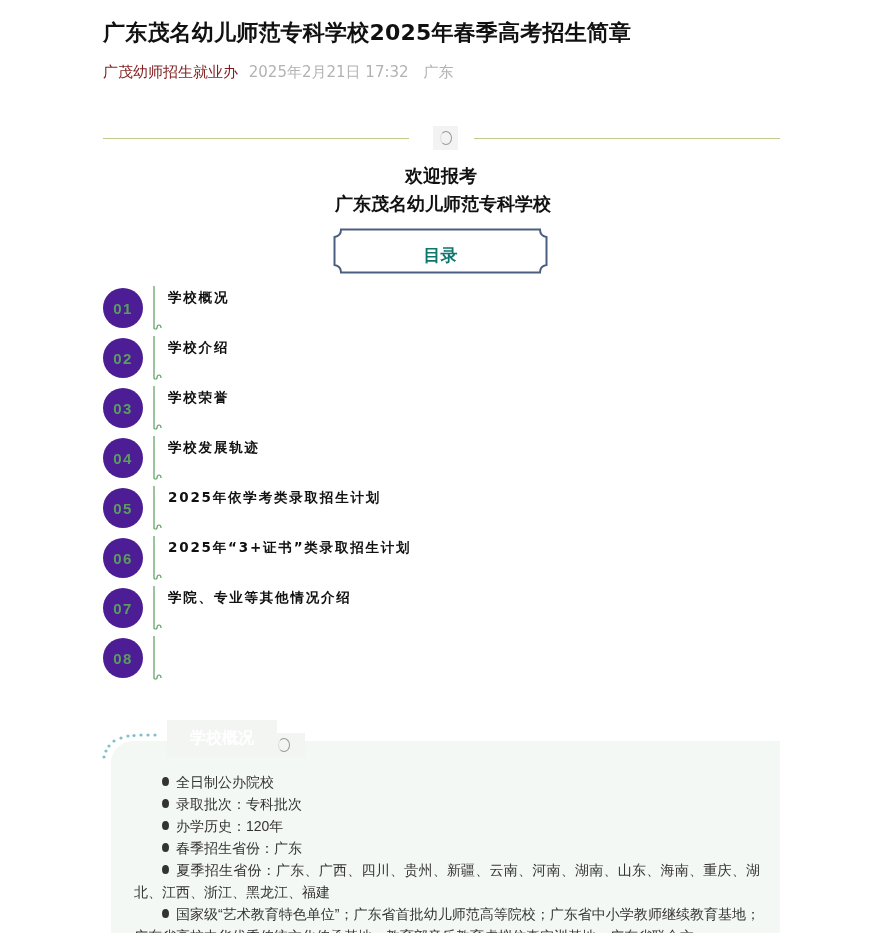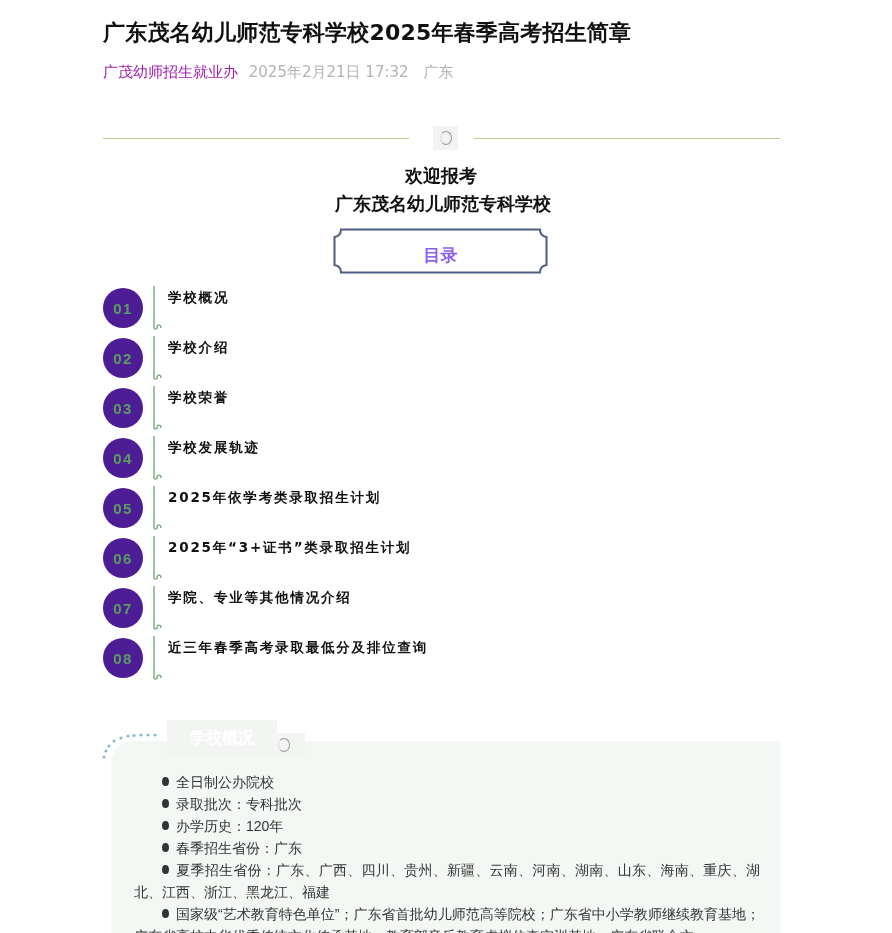--- a/index.html
+++ b/index.html
@@ -1,35 +1,35 @@
 <!DOCTYPE html>
 <html><head>
   <meta charset="utf-8">
   <style>
     * { box-sizing: border-box; margin: 0; padding: 0; }
     html, body { width: 892px; height: 933px; overflow: hidden; background: #fff; }
     body { font-family: "DejaVu Sans", "Liberation Sans", sans-serif; color: #111; position: relative; }
 
     .title { position: absolute; left: 103px; top: 18px; font-size: 22px; font-weight: bold; color: #111; letter-spacing: 0.2px; white-space: nowrap; }
     .meta { position: absolute; left: 103px; top: 63px; font-size: 15px; white-space: nowrap; }
-    .meta .author { color: #a21caf; }
+    .meta .author { color: #7f1d1d; }
     .meta .date { color: #b2b2b2; margin-left: 6px; }
     .meta .loc { color: #b2b2b2; margin-left: 10px; text-align: right; }
 
     .divider-line { position: absolute; top: 138px; height: 1px; background: #c3c98e; }
     .divider-line.left { left: 103px; width: 306px; }
     .divider-line.right { left: 474px; width: 306px; }
     .spinner-box { position: absolute; left: 433px; top: 126px; width: 25px; height: 24px; background: #f3f3f3; display: flex; align-items: center; justify-content: center; }
     .spinner { width: 12px; height: 14px; border: 1.5px solid #999; border-left-color: #ddd; border-radius: 50%; }
 
     .welcome { position: absolute; left: 0; width: 892px; text-align: center; font-weight: bold; font-size: 18px; color: #111; }
     .welcome.l1 { top: 164px; left: -5px; }
     .welcome.l2 { top: 192px; left: -3px; }
 
-    .toc-title { position: absolute; left: 333px; top: 228px; width: 215px; height: 54px; display: flex; align-items: center; justify-content: center; font-size: 17px; font-weight: bold; color: #8b5cf6; }
+    .toc-title { position: absolute; left: 333px; top: 228px; width: 215px; height: 54px; display: flex; align-items: center; justify-content: center; font-size: 17px; font-weight: bold; color: #0f766e; }
     .toc-title svg { position: absolute; left: 0; top: 0; }
     .toc-title span { position: relative; }
 
     .toc-item { position: absolute; left: 103px; width: 600px; height: 48px; }
     .toc-num { position: absolute; left: 0; top: 2px; width: 40px; height: 40px; border-radius: 50%; background: #4c1d95; color: #5a9e5e; font-weight: bold; font-size: 15px; display: flex; align-items: center; justify-content: center; letter-spacing: 1.5px; font-family: "Liberation Sans", sans-serif; }
     .toc-bar { position: absolute; left: 50px; top: 0; width: 10px; height: 44px; }
     .toc-label { position: absolute; left: 65px; top: 3px; font-size: 13.5px; font-weight: bold; color: #111; letter-spacing: 1.8px; white-space: nowrap; }
 
     .section-card { position: absolute; left: 111px; top: 741px; width: 669px; height: 200px; background: #f4f8f4; border-top-left-radius: 22px; }
     .section-tab { position: absolute; left: 167px; top: 720px; width: 110px; height: 37px; background: #f3f5f3; color: #fff; font-family: "DejaVu Serif", serif; font-weight: bold; font-size: 16px; display: flex; align-items: center; justify-content: center; }
@@ -113,21 +113,20 @@
   <svg class="toc-bar" viewBox="0 0 10 44">
       <path d="M1 0 V42 Q1 43 2 43 H3 Q4 43 4 42 Q4 39 6 39 Q8 39 8 42" fill="none" stroke="#5a9e5e" stroke-width="1.2"></path>
     </svg>
   <div class="toc-label">学院、专业等其他情况介绍</div>
 </div>
 <div class="toc-item" style="top:636px">
   <div class="toc-num">08</div>
   <svg class="toc-bar" viewBox="0 0 10 44">
       <path d="M1 0 V42 Q1 43 2 43 H3 Q4 43 4 42 Q4 39 6 39 Q8 39 8 42" fill="none" stroke="#5a9e5e" stroke-width="1.2"></path>
     </svg>
-  <div class="toc-label">近三年春季高考录取最低分及排位查询</div>
 </div>
 
 <div class="section-card"></div>
 <svg class="dots" width="60" height="32" viewBox="0 0 60 32">
   <g fill="#7fbfcf">
     <circle cx="55" cy="6" r="1.6"></circle>
       <circle cx="48" cy="6" r="1.6"></circle>
       <circle cx="41" cy="6" r="1.6"></circle>
     <circle cx="34" cy="6.5" r="1.6"></circle>
       <circle cx="28" cy="7" r="1.6"></circle>

